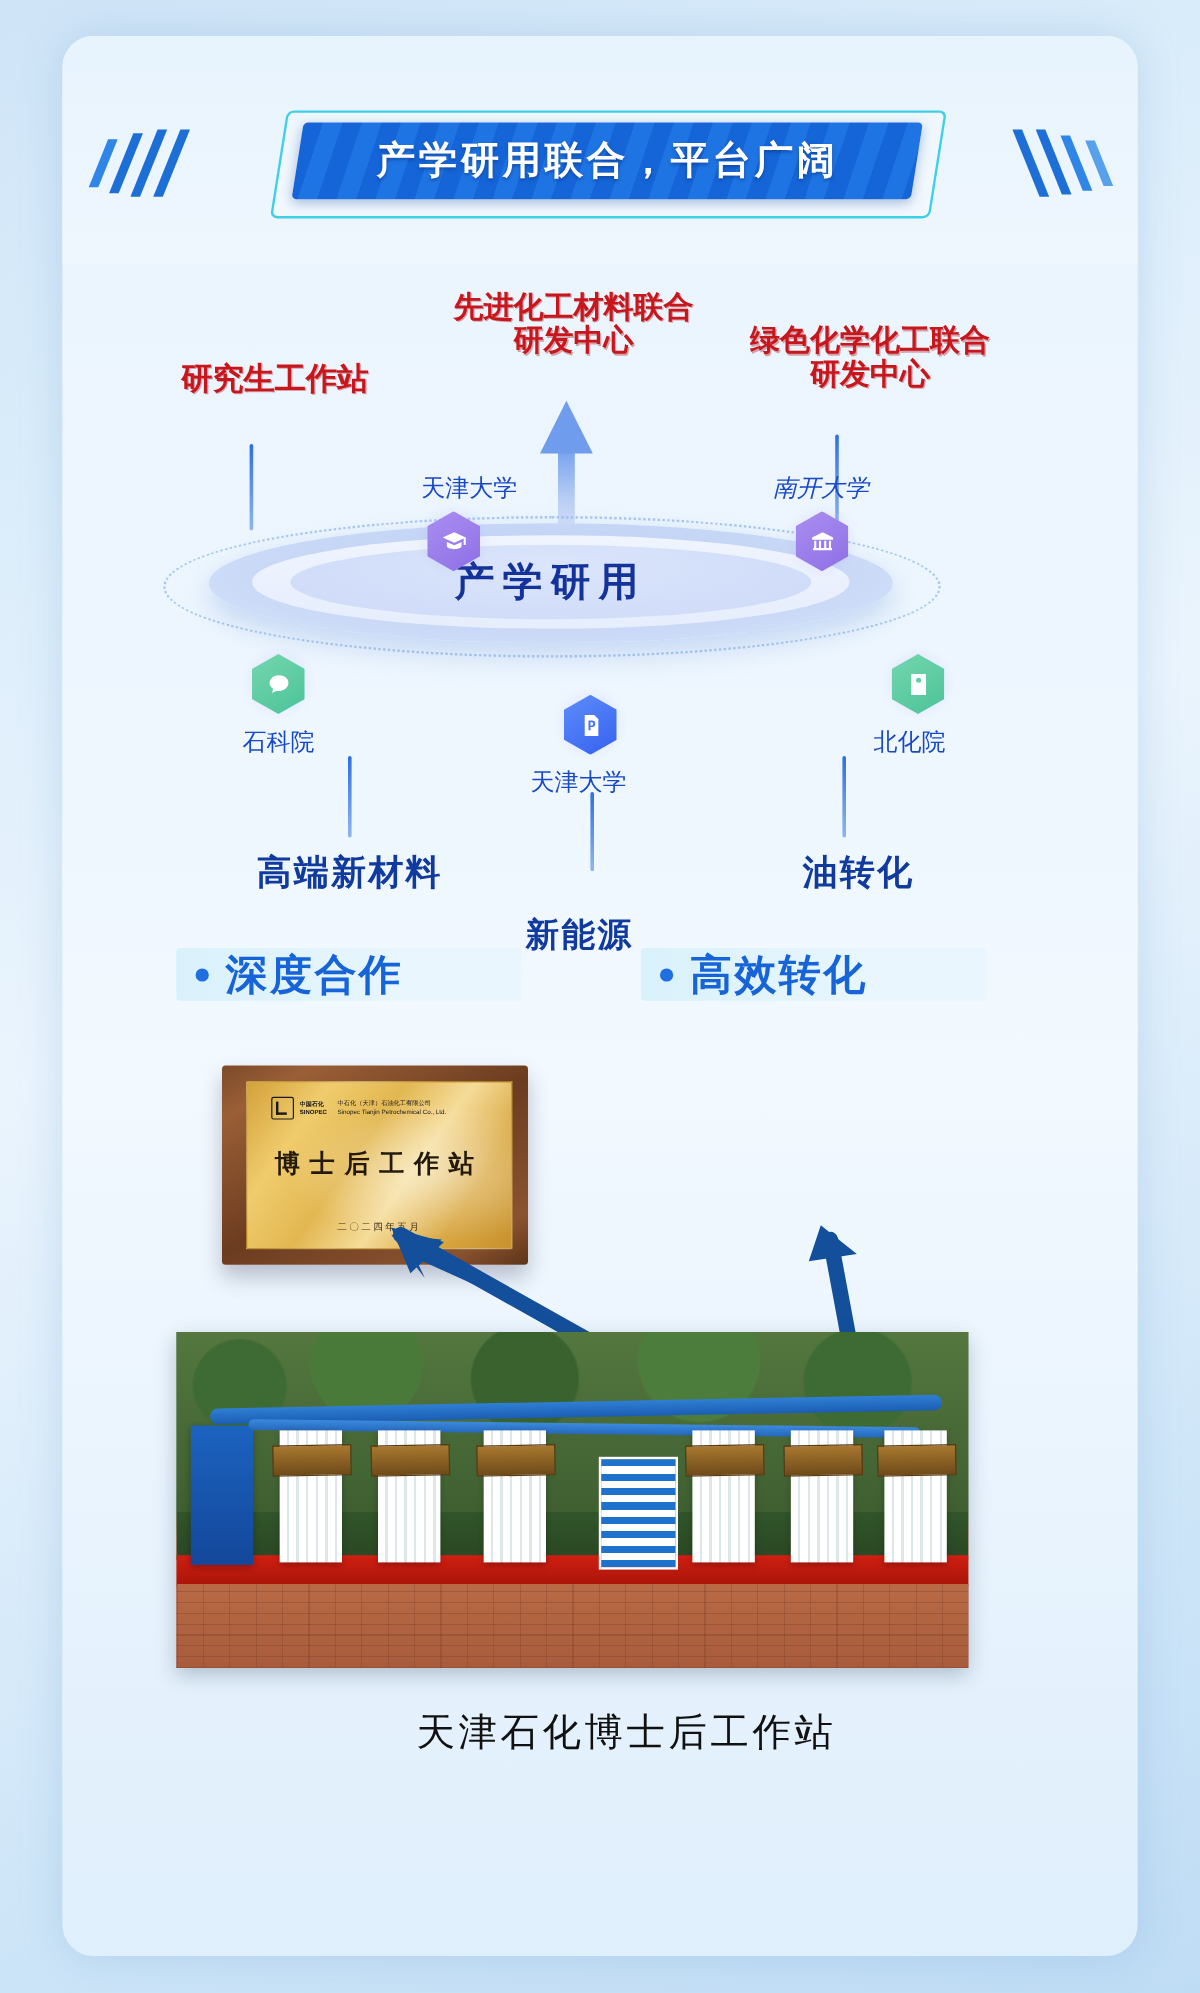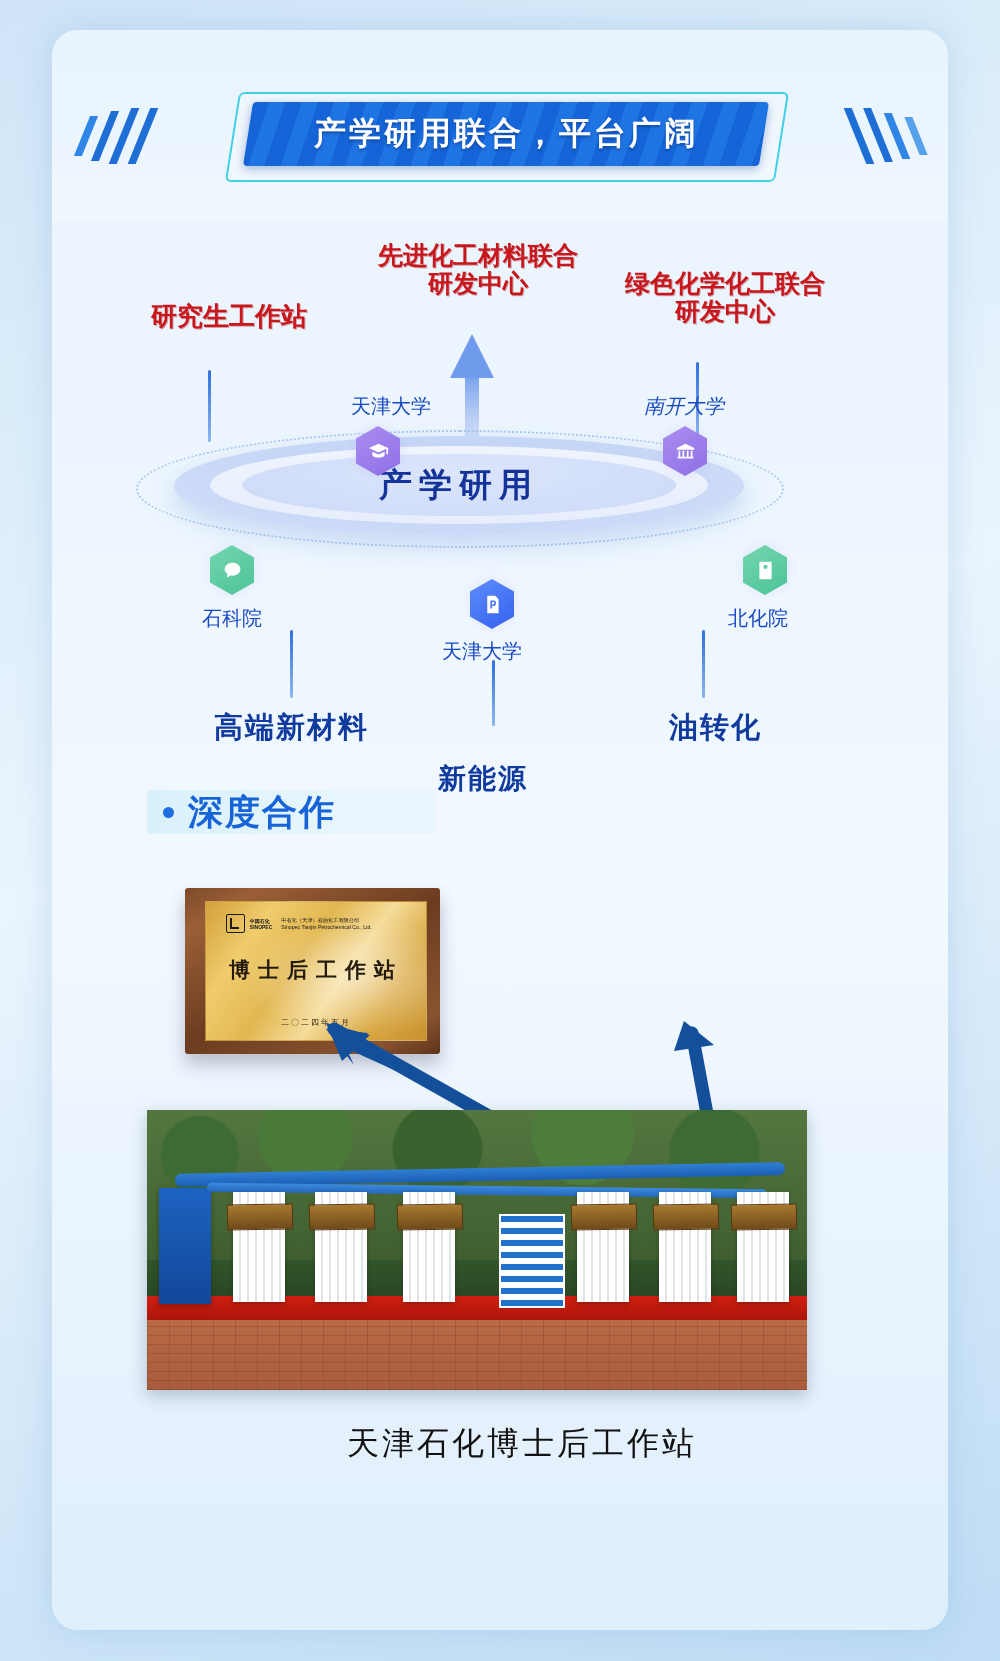--- a/index.html
+++ b/index.html
@@ -335,20 +335,24 @@
   <div class="vline" style="left:650px;top:600px;height:68px;"></div>
 
   <div class="brush" style="left:162px;top:678px;font-size:29px;">高端新材料</div>
   <div class="brush" style="left:617px;top:678px;font-size:29px;">油转化</div>
   <div class="brush" style="left:386px;top:730px;font-size:28px;">新能源</div>
 
   <div class="chip" style="left:95px;top:760px;width:250px;">
     <span class="dot"></span>
     <span class="txt">深度合作</span>
   </div>
+  <div class="chip" style="left:482px;top:760px;width:250px;">
+    <span class="dot"></span>
+    <span class="txt">高效转化</span>
+  </div>
 
   <div class="plaque" style="left:133px;top:858px;width:222px;height:140px;padding-left:20px;">
     <div class="plaque-inner">
       <div class="plq-logo">
         <span class="mark"></span>
         <span class="sino">
           <span>中国石化</span><br>
           <span>SINOPEC</span>
         </span>
         <span class="co">

